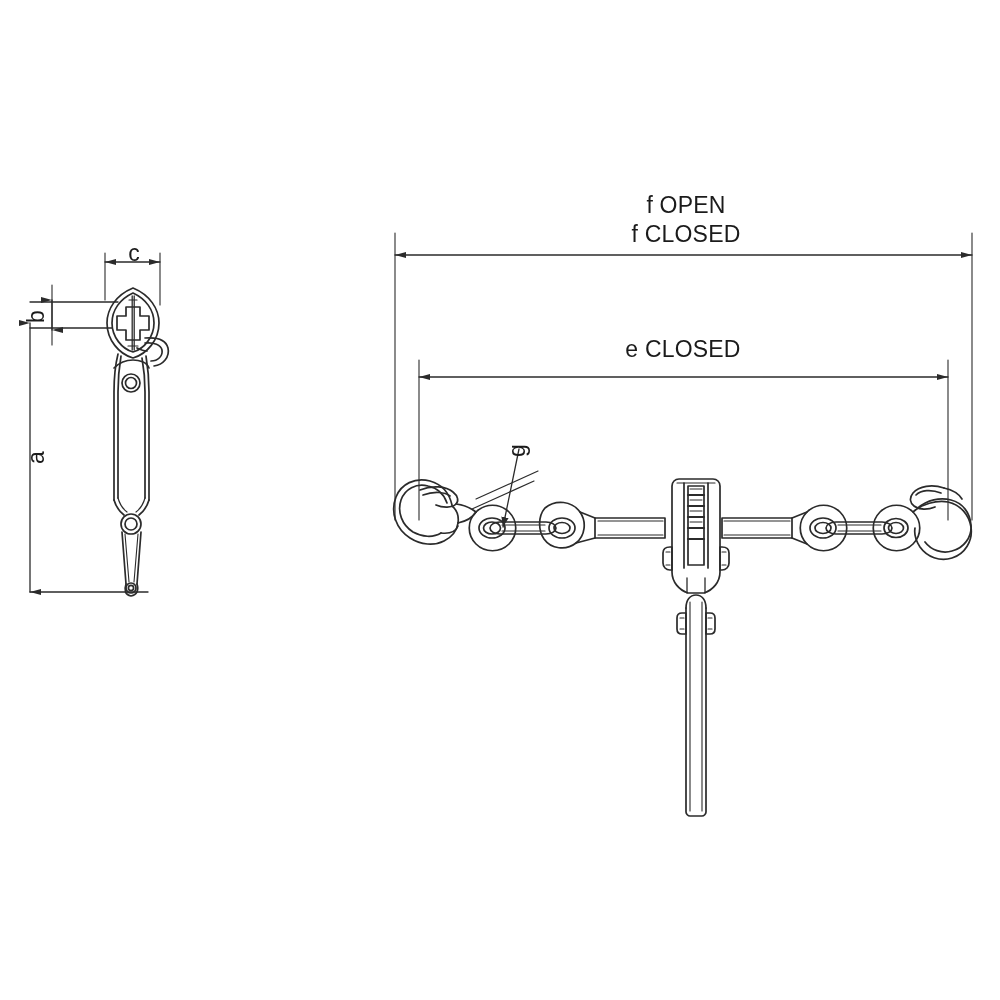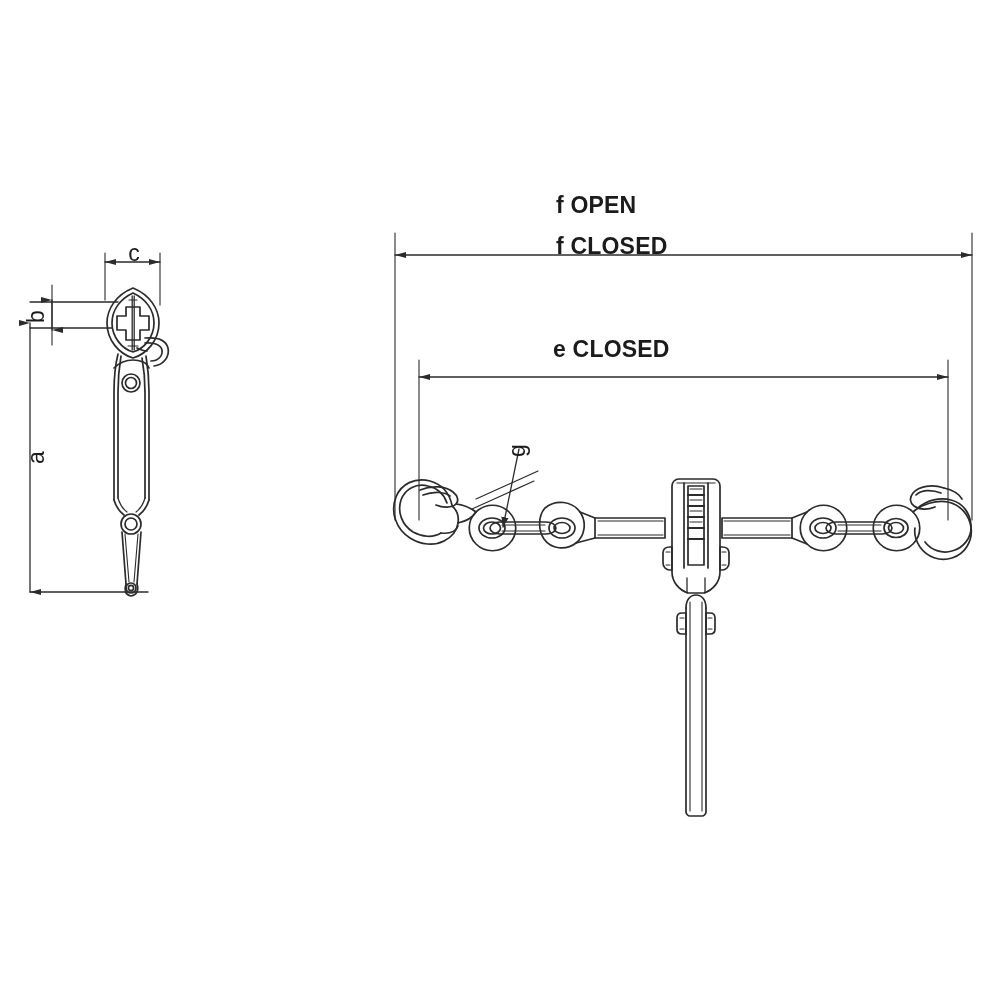--- a/index.html
+++ b/index.html
@@ -29,22 +29,21 @@
     font-size: 23px;
     line-height: 27px;
     white-space: pre;
     letter-spacing: 0.2px;
   }
   .dim-label.vert {
     transform-origin: 50% 50%;
     transform: rotate(-90deg);
   }
   .center-block {
-    text-align: left;
-    font-weight: bold;
+    text-align: center;
   }
 </style>
 </head>
 <body>
 
 <div id="page">
 
   <svg id="drawing" viewBox="0 0 1000 1000">
     <defs>
       <marker id="arrR" markerWidth="12" markerHeight="8" refX="11" refY="4" orient="auto" markerUnits="userSpaceOnUse">
@@ -305,21 +304,21 @@
           <line x1="519" y1="449" x2="503" y2="527" marker-end="url(#arrLeader)"></line>
           <line x1="472" y1="509" x2="534" y2="481" stroke-width="1.2"></line>
           <line x1="476" y1="499" x2="538" y2="471" stroke-width="1.2"></line>
         </g>
       </g>
 
     </g>
   </svg>
 
   <div class="dim-label center-block" style="left:556px; top:192px; width:260px;">f OPEN</div>
-  <div class="dim-label center-block" style="left:556px; top:221px; width:260px;margin-top:12px;">f CLOSED</div>
+  <div class="dim-label center-block" style="left:556px; top:221px; width:260px;">f CLOSED</div>
 
   <div class="dim-label center-block" style="left:553px; top:336px; width:260px;">e CLOSED</div>
 
   <div class="dim-label vert" style="left:24px; top:444px; width:24px; text-align:center;">a</div>
 
   <div class="dim-label vert" style="left:24px; top:303px; width:24px; text-align:center;">b</div>
 
   <div class="dim-label" style="left:122px; top:240px; width:24px; text-align:center;">c</div>
 
   <div class="dim-label vert" style="left:505px; top:437px; width:24px; text-align:center;">g</div>

